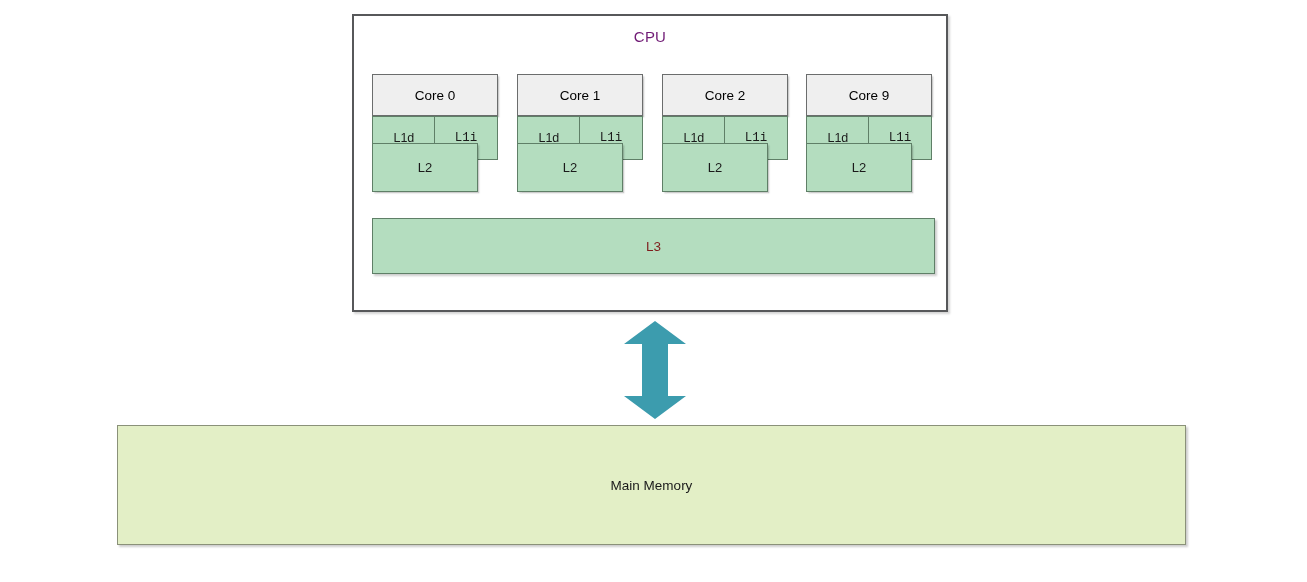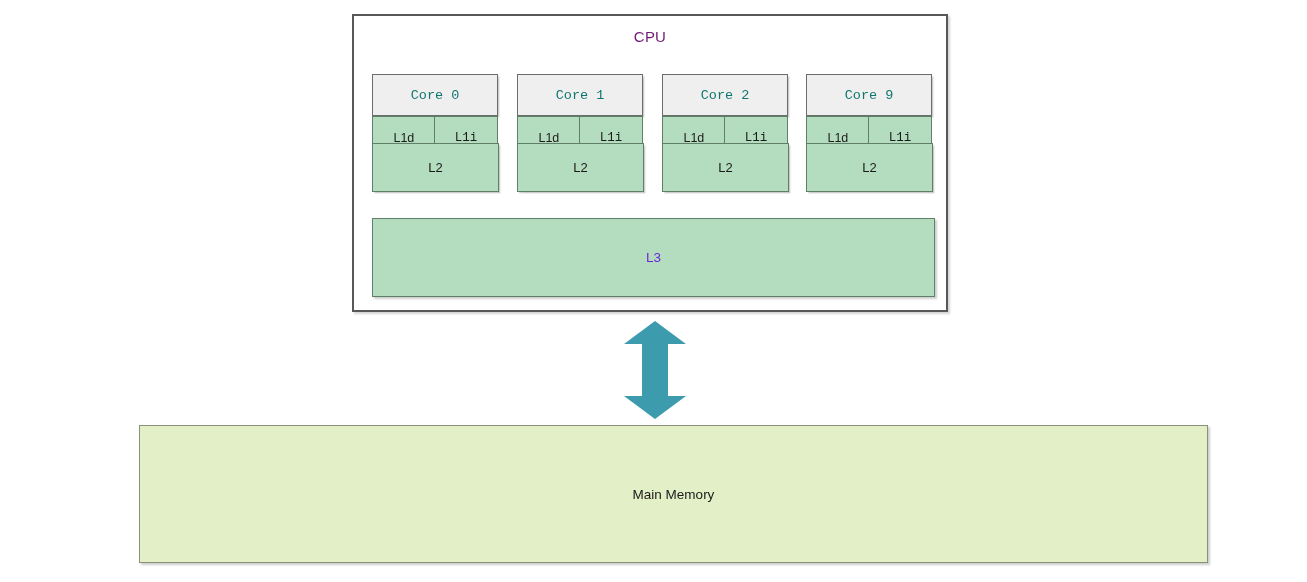--- a/index.html
+++ b/index.html
@@ -73,23 +73,22 @@
     top: 0;
     width: 126px;
     height: 42px;
     background: #efefef;
     border: 1.5px solid #6b6d6d;
     box-sizing: border-box;
     display: flex;
     align-items: center;
     justify-content: center;
     font-size: 13.5px;
-    color: #0f766e;
+    color: #000000;
     box-shadow: 1.5px 1.5px 1.5px rgba(0,0,0,0.2);
-    font-family: Liberation Mono, monospace;
   }
 
   .l1-row {
     position: absolute;
     left: 0;
     top: 42px;
     width: 126px;
     height: 44px;
     display: flex;
     box-sizing: border-box;
@@ -104,77 +103,76 @@
     justify-content: center;
     font-size: 12.5px;
     color: #1a1a1a;
   }
   .l1-cell.right { margin-left: -1.5px; font-family: Liberation Mono, monospace; }
 
   .l2-box {
     position: absolute;
     left: 0;
     top: 69px;
-    width: 127px;
+    width: 106px;
     height: 49px;
     background: #b4ddbf;
     border: 1.5px solid #5f7f67;
     box-sizing: border-box;
     display: flex;
     align-items: center;
     justify-content: center;
     font-size: 13px;
     color: #1a1a1a;
     box-shadow: 1.5px 1.5px 1.5px rgba(0,0,0,0.2);
   }
 
   
   .l3-box {
     position: absolute;
     left: 372px;
     top: 218px;
     width: 563px;
-    height: 79px;
+    height: 56px;
     background: #b4ddbf;
     border: 1.5px solid #5f7f67;
     box-sizing: border-box;
     display: flex;
     align-items: center;
     justify-content: center;
     font-size: 13.5px;
-    color: #6d28d9;
+    color: #7f1d1d;
     box-shadow: 2px 2px 2px rgba(0,0,0,0.2);
   }
 
   
   .bus-arrow {
     position: absolute;
     left: 624px;
     top: 321px;
     width: 62px;
     height: 98px;
   }
 
   
   .memory-box {
     position: absolute;
     left: 117px;
     top: 425px;
     width: 1069px;
-    height: 138px;
+    height: 120px;
     background: #e3efc6;
     border: 1.5px solid #8a9179;
     box-sizing: border-box;
     display: flex;
     align-items: center;
     justify-content: center;
     font-size: 13.5px;
     color: #1a1a1a;
     box-shadow: 2px 2px 2px rgba(0,0,0,0.2);
-    margin-left: 22px;
   }
 </style>
 </head>
 <body>
 
 <div id="canvas">
 
   <div class="cpu-box">
     <div class="cpu-title">CPU</div>
   </div>

